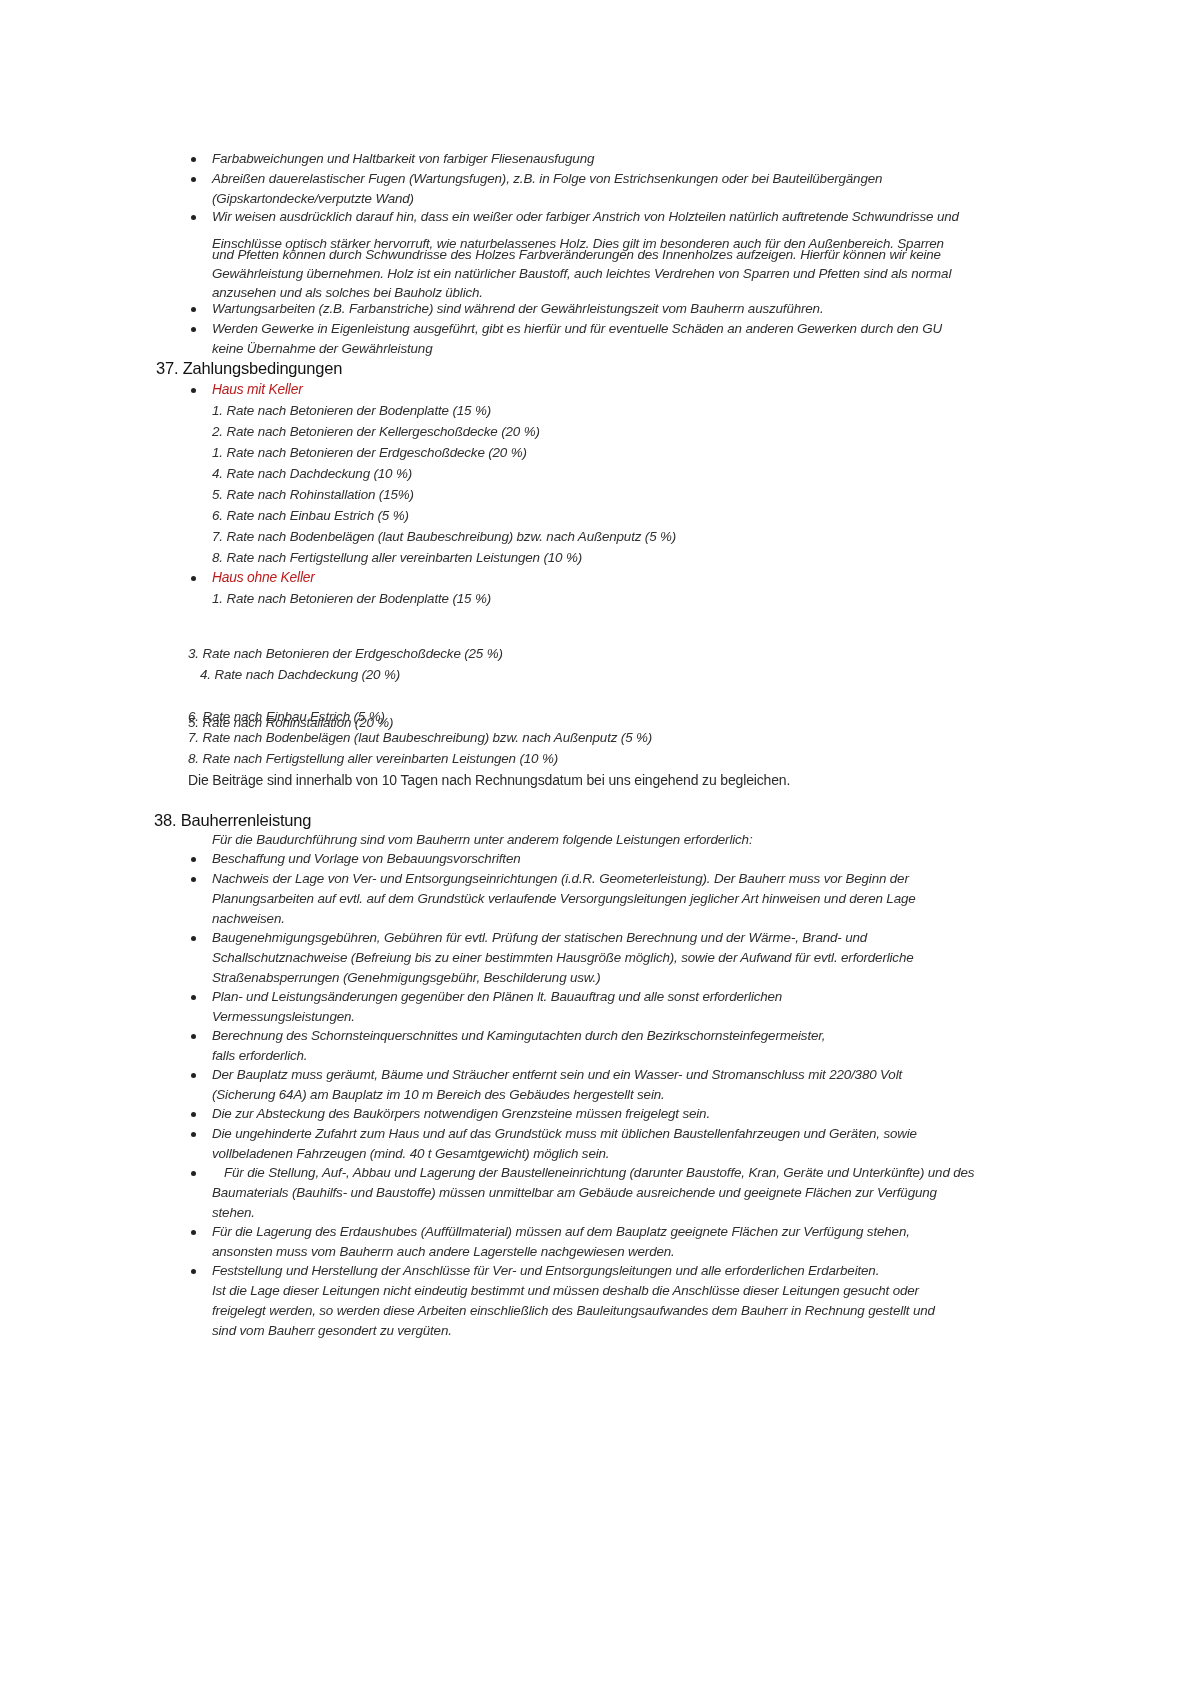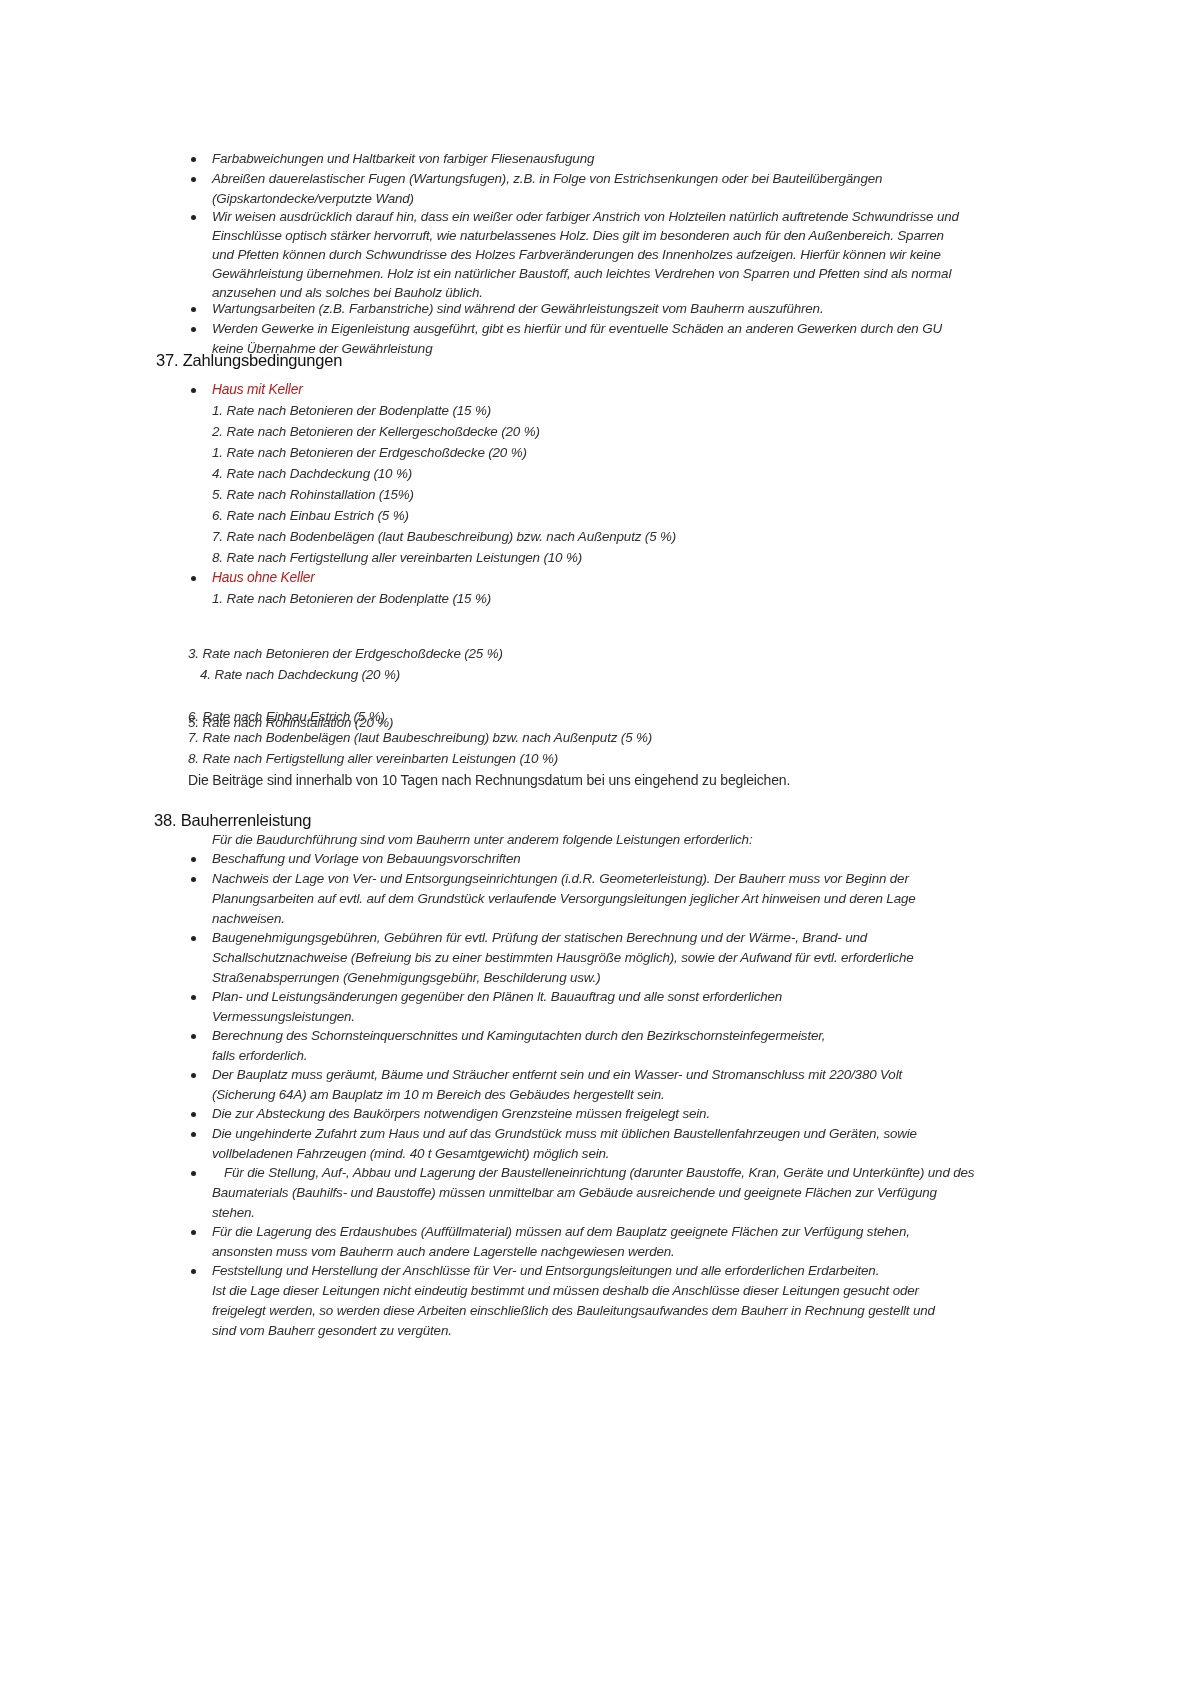--- a/index.html
+++ b/index.html
@@ -20,35 +20,35 @@
   <div>
     <span class="bul" style="left:191px;top:157px"></span>
     <span class="ln" style="left:212px;top:150px">Farbabweichungen und Haltbarkeit von farbiger Fliesenausfugung</span>
 
     <span class="bul" style="left:191px;top:177px"></span>
     <span class="ln" style="left:212px;top:170px">Abreißen dauerelastischer Fugen (Wartungsfugen), z.B. in Folge von Estrichsenkungen oder bei Bauteilübergängen</span>
     <span class="ln" style="left:212px;top:190px">(Gipskartondecke/verputzte Wand)</span>
 
     <span class="bul" style="left:191px;top:215px"></span>
     <span class="ln" style="left:212px;top:208px">Wir weisen ausdrücklich darauf hin, dass ein weißer oder farbiger Anstrich von Holzteilen natürlich auftretende Schwundrisse und</span>
-    <span class="ln" style="left:212px;top:227px">Einschlüsse optisch stärker hervorruft, wie naturbelassenes Holz. Dies gilt im besonderen auch für den Außenbereich. Sparren</span>
+    <span class="ln" style="left:212px;top:235px">Einschlüsse optisch stärker hervorruft, wie naturbelassenes Holz. Dies gilt im besonderen auch für den Außenbereich. Sparren</span>
     <span class="ln" style="left:212px;top:246px">und Pfetten können durch Schwundrisse des Holzes Farbveränderungen des Innenholzes aufzeigen. Hierfür können wir keine</span>
     <span class="ln" style="left:212px;top:265px">Gewährleistung übernehmen. Holz ist ein natürlicher Baustoff, auch leichtes Verdrehen von Sparren und Pfetten sind als normal</span>
     <span class="ln" style="left:212px;top:284px">anzusehen und als solches bei Bauholz üblich.</span>
 
     <span class="bul" style="left:191px;top:307px"></span>
     <span class="ln" style="left:212px;top:300px">Wartungsarbeiten (z.B. Farbanstriche) sind während der Gewährleistungszeit vom Bauherrn auszuführen.</span>
 
     <span class="bul" style="left:191px;top:327px"></span>
     <span class="ln" style="left:212px;top:320px">Werden Gewerke in Eigenleistung ausgeführt, gibt es hierfür und für eventuelle Schäden an anderen Gewerken durch den GU</span>
     <span class="ln" style="left:212px;top:340px">keine Übernahme der Gewährleistung</span>
   </div>
 
   <div>
-    <span class="h" style="left:156px;top:350px">37. Zahlungsbedingungen</span>
+    <span class="h" style="left:156px;top:358px">37. Zahlungsbedingungen</span>
 
     <span class="bul" style="left:191px;top:388px"></span>
     <span class="sub" style="left:212px;top:381px">Haus mit Keller</span>
     <span class="ln" style="left:212px;top:402px">1. Rate nach Betonieren der Bodenplatte (15 %)</span>
     <span class="ln" style="left:212px;top:423px">2. Rate nach Betonieren der Kellergeschoßdecke (20 %)</span>
     <span class="ln" style="left:212px;top:444px">1. Rate nach Betonieren der Erdgeschoßdecke (20 %)</span>
     <span class="ln" style="left:212px;top:465px">4. Rate nach Dachdeckung (10 %)</span>
     <span class="ln" style="left:212px;top:486px">5. Rate nach Rohinstallation (15%)</span>
     <span class="ln" style="left:212px;top:507px">6. Rate nach Einbau Estrich (5 %)</span>
     <span class="ln" style="left:212px;top:528px">7. Rate nach Bodenbelägen (laut Baubeschreibung) bzw. nach Außenputz (5 %)</span>

